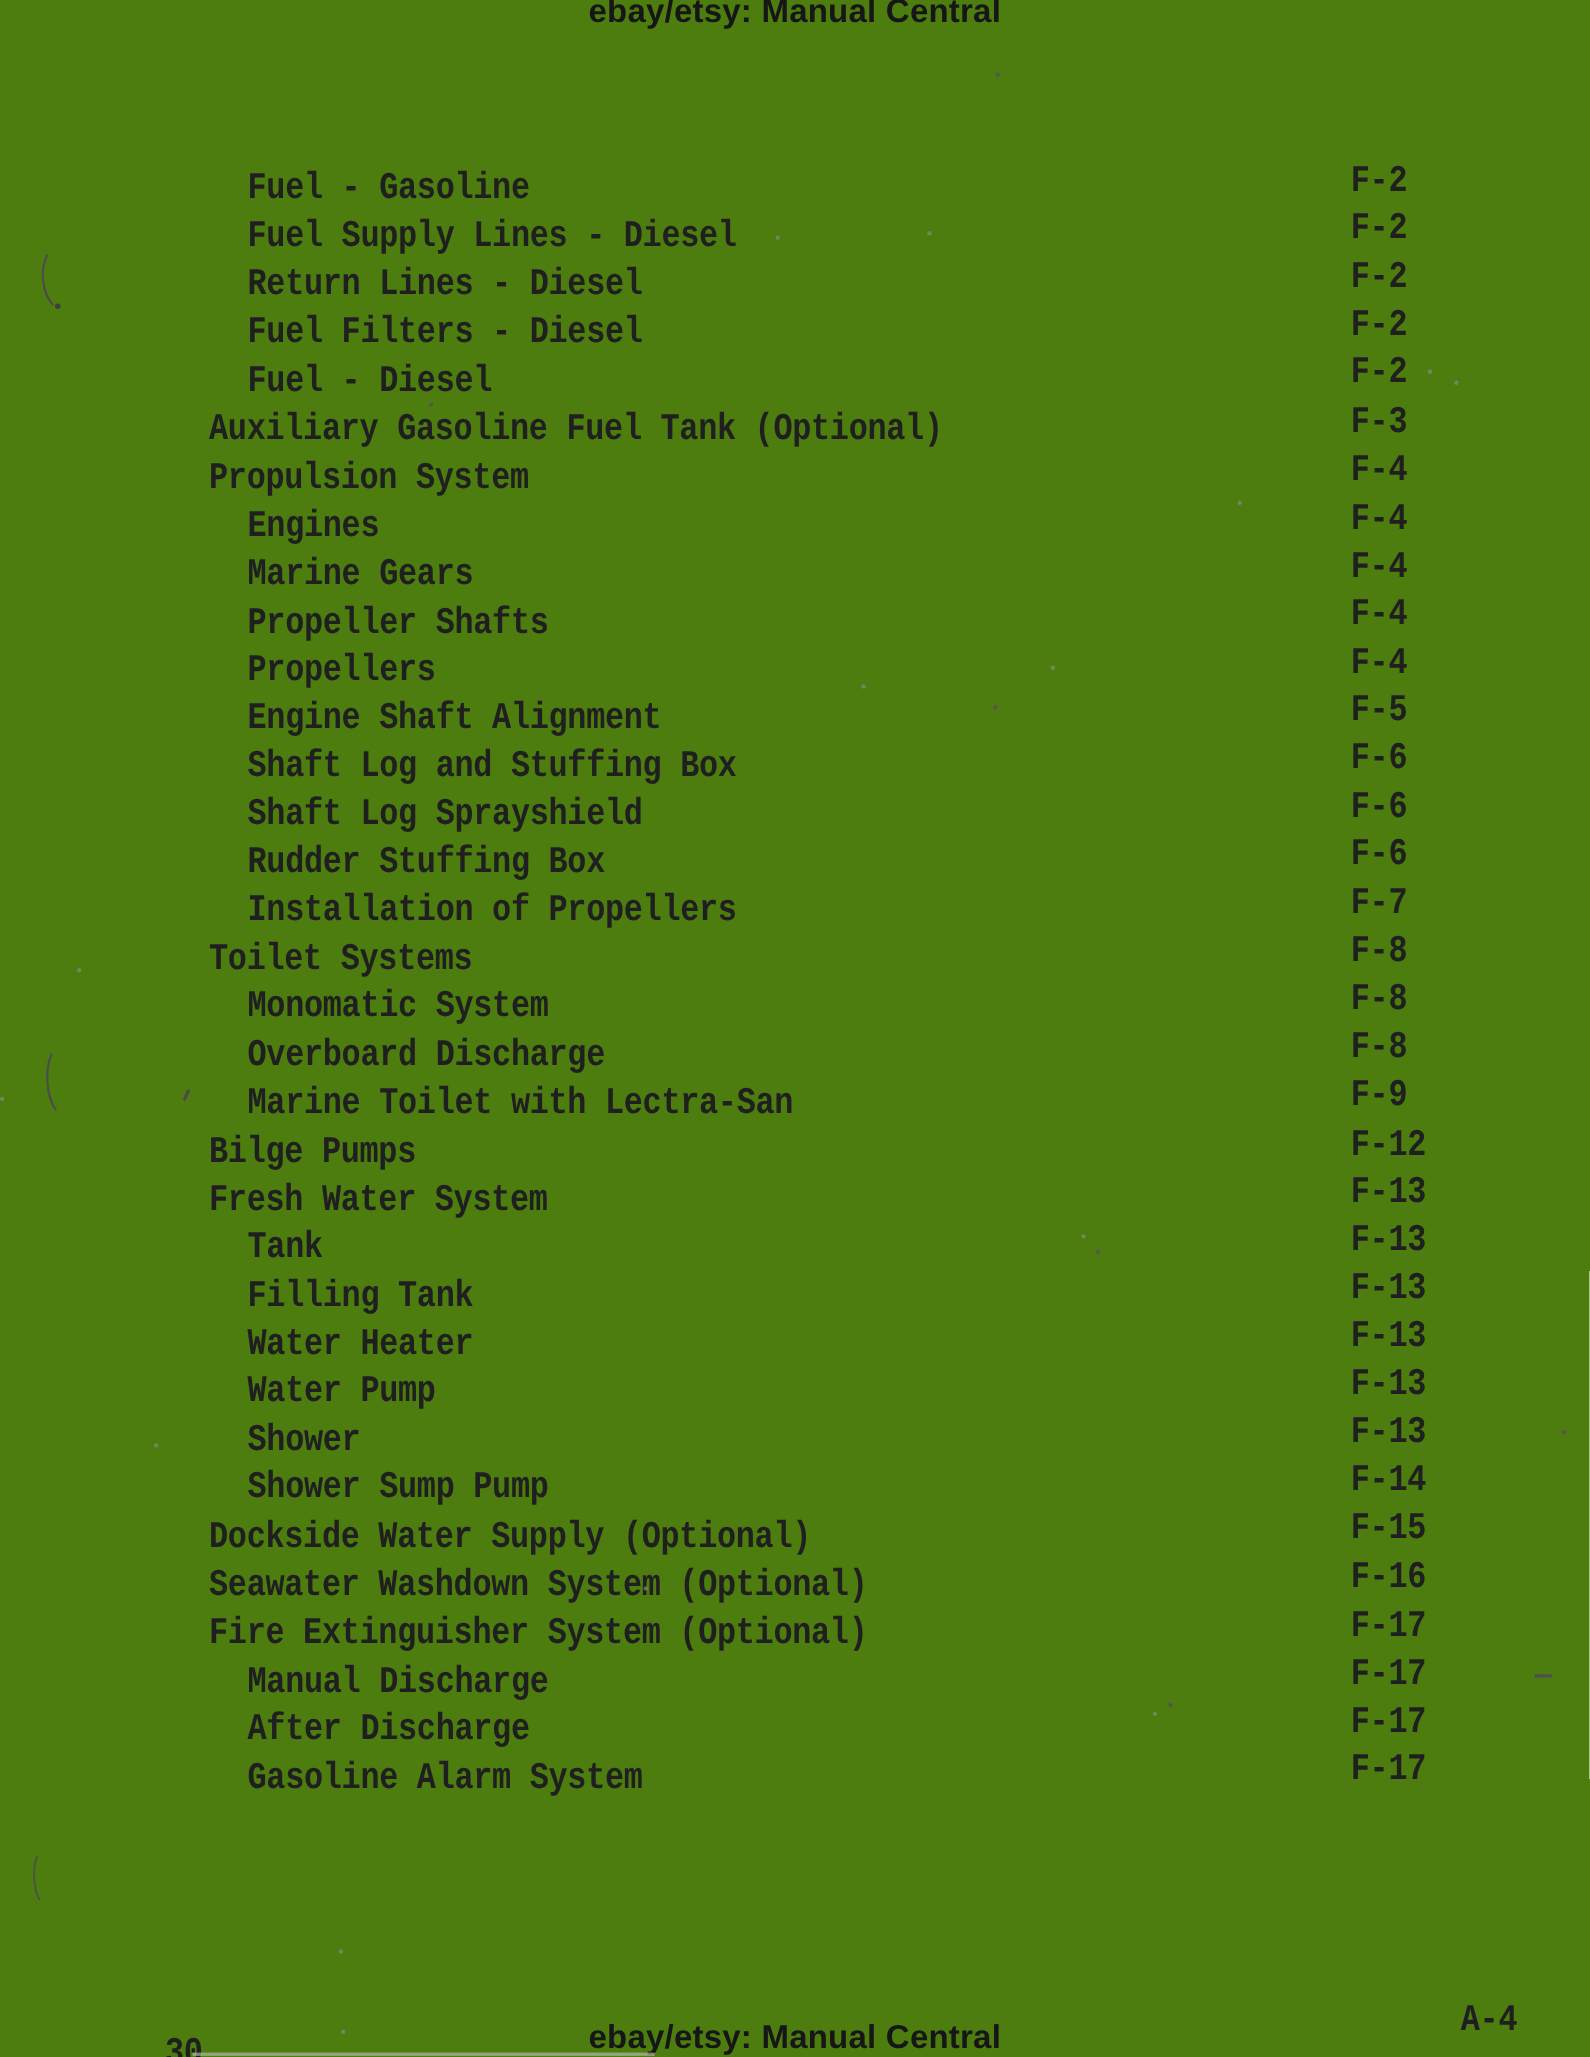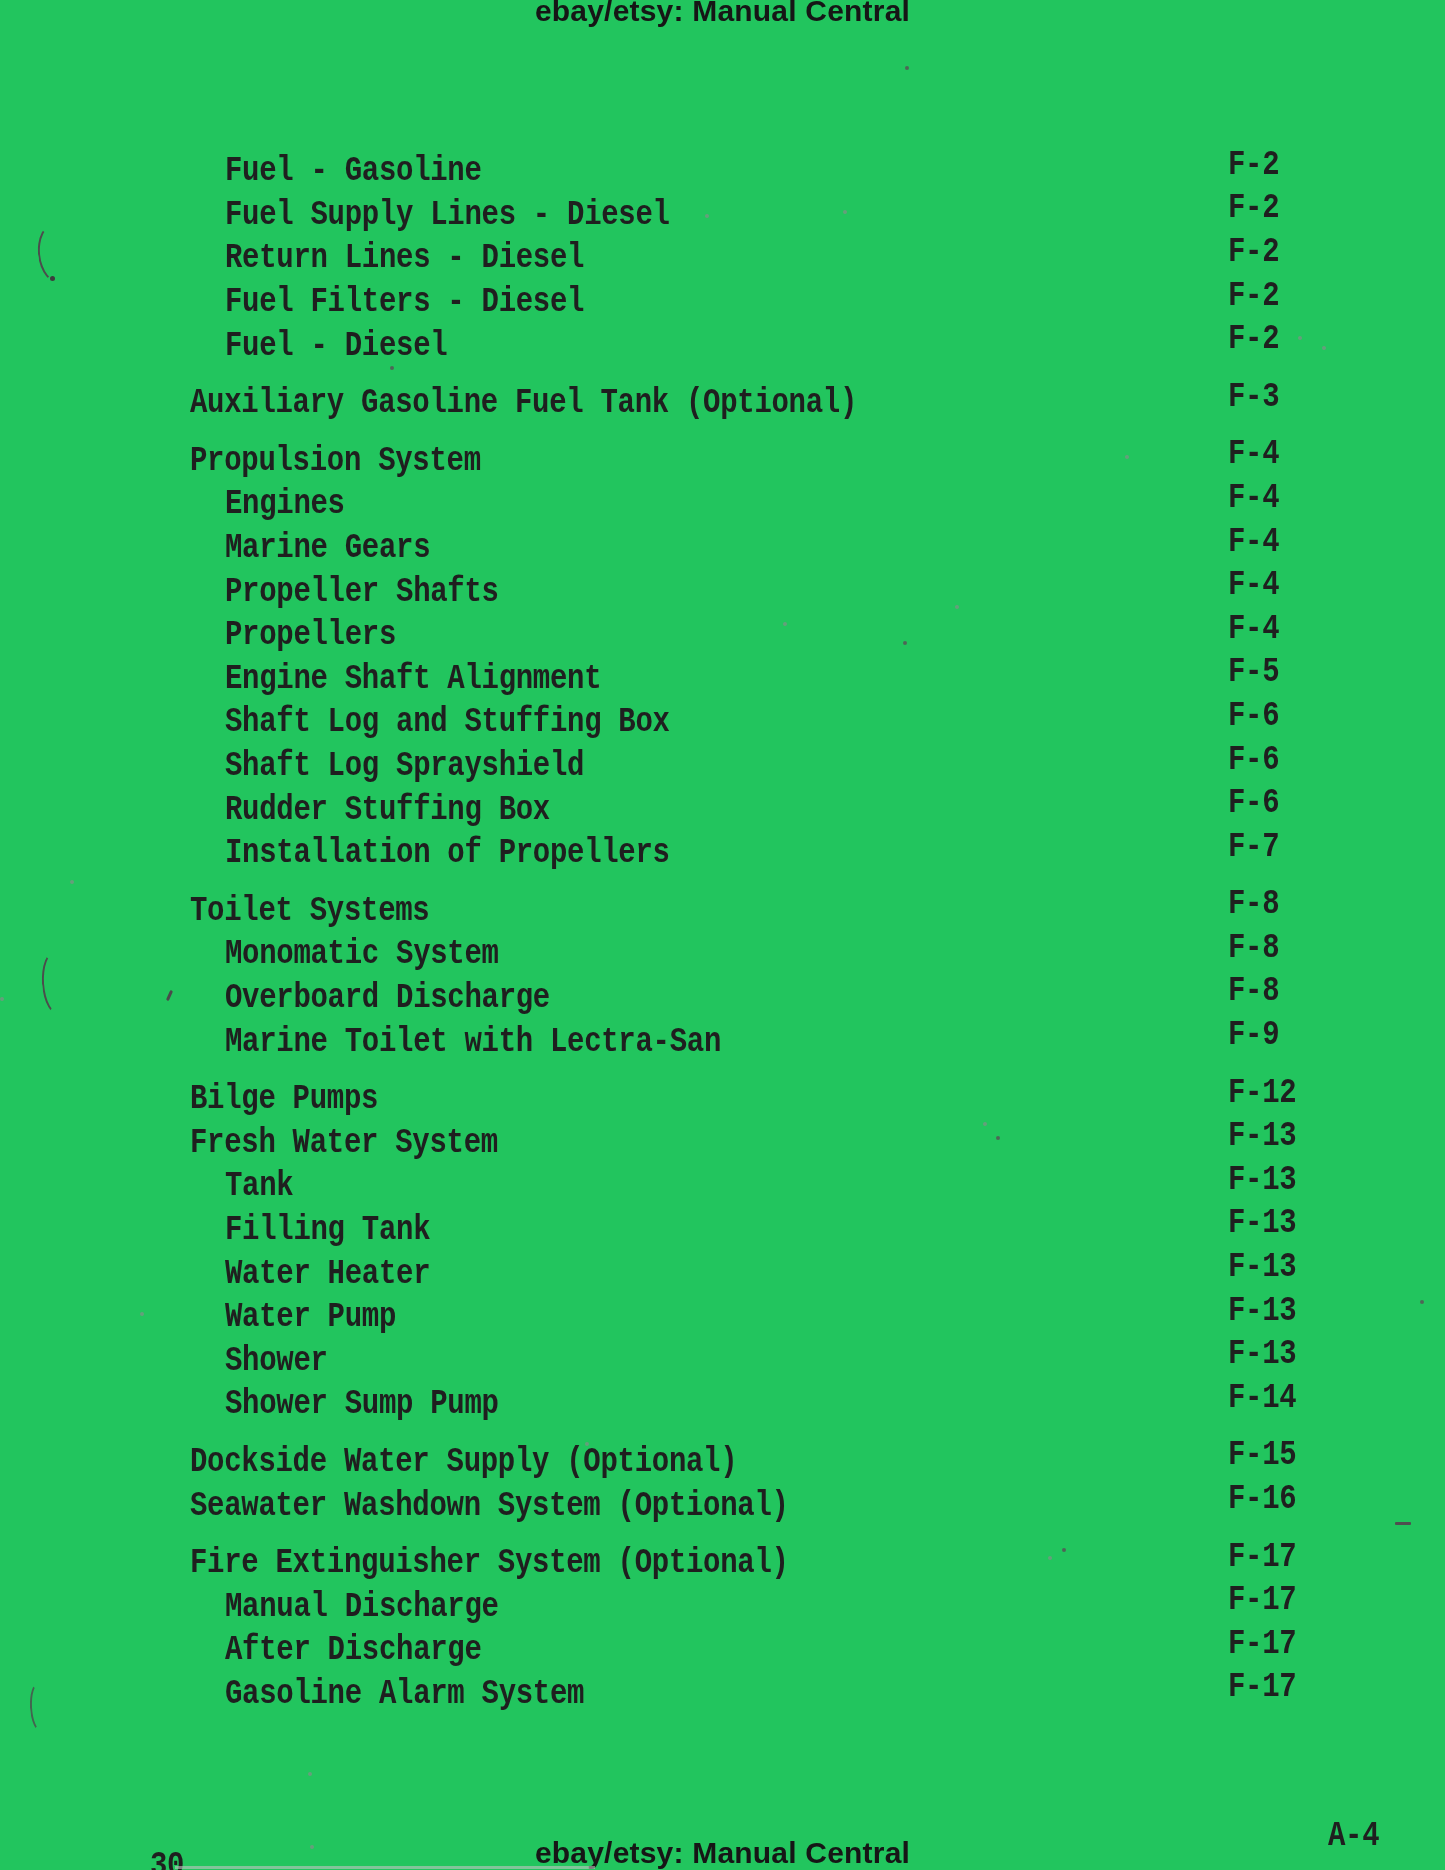--- a/index.html
+++ b/index.html
@@ -1,19 +1,19 @@
 <!DOCTYPE html>
 <html><head>
 <meta charset="utf-8">
 <style>
   html,body{margin:0;padding:0;background:#ffffff;}
   .page{
     position:relative;
     width:1445px;height:1870px;
-    background:#22c55e;
+    background:#4d7c0f;
     overflow:hidden;
     font-family:"Liberation Mono","DejaVu Sans Mono",monospace;
     color:#1f1f1f;
   }
   
   .wm{
     position:absolute;left:0;right:0;text-align:center;
     font-family:"Liberation Sans","DejaVu Sans",sans-serif;
     font-weight:600;font-size:30px;color:#161616;letter-spacing:0.2px;
   }
@@ -22,21 +22,21 @@
   
   .t{
     display:inline-block;
     transform:scaleY(1.18);
     transform-origin:50% 55%;
     white-space:pre;
   }
   .mono{font-size:29px;font-weight:700;letter-spacing:-0.3px;}
   
   .toc{position:absolute;left:190px;top:150px;width:1180px;text-align:center;}
-  .toc-group{margin-top:14px;}
+  .toc-group{margin-top:1px;}
   .toc-group:first-child{margin-top:0;}
   .toc-row{position:relative;height:43.6px;display:flex;align-items:center;}
   .toc-row .label{margin-left:0;}
   .toc-row.indent-1 .label{margin-left:35px;}
   .toc-row .pagenum{
     position:absolute;left:1038px;top:50%;
     transform:translateY(calc(-50% - 7px)) scaleY(1.18);
   }
   
   .pg-left{position:absolute;left:150px;top:1850px;}

